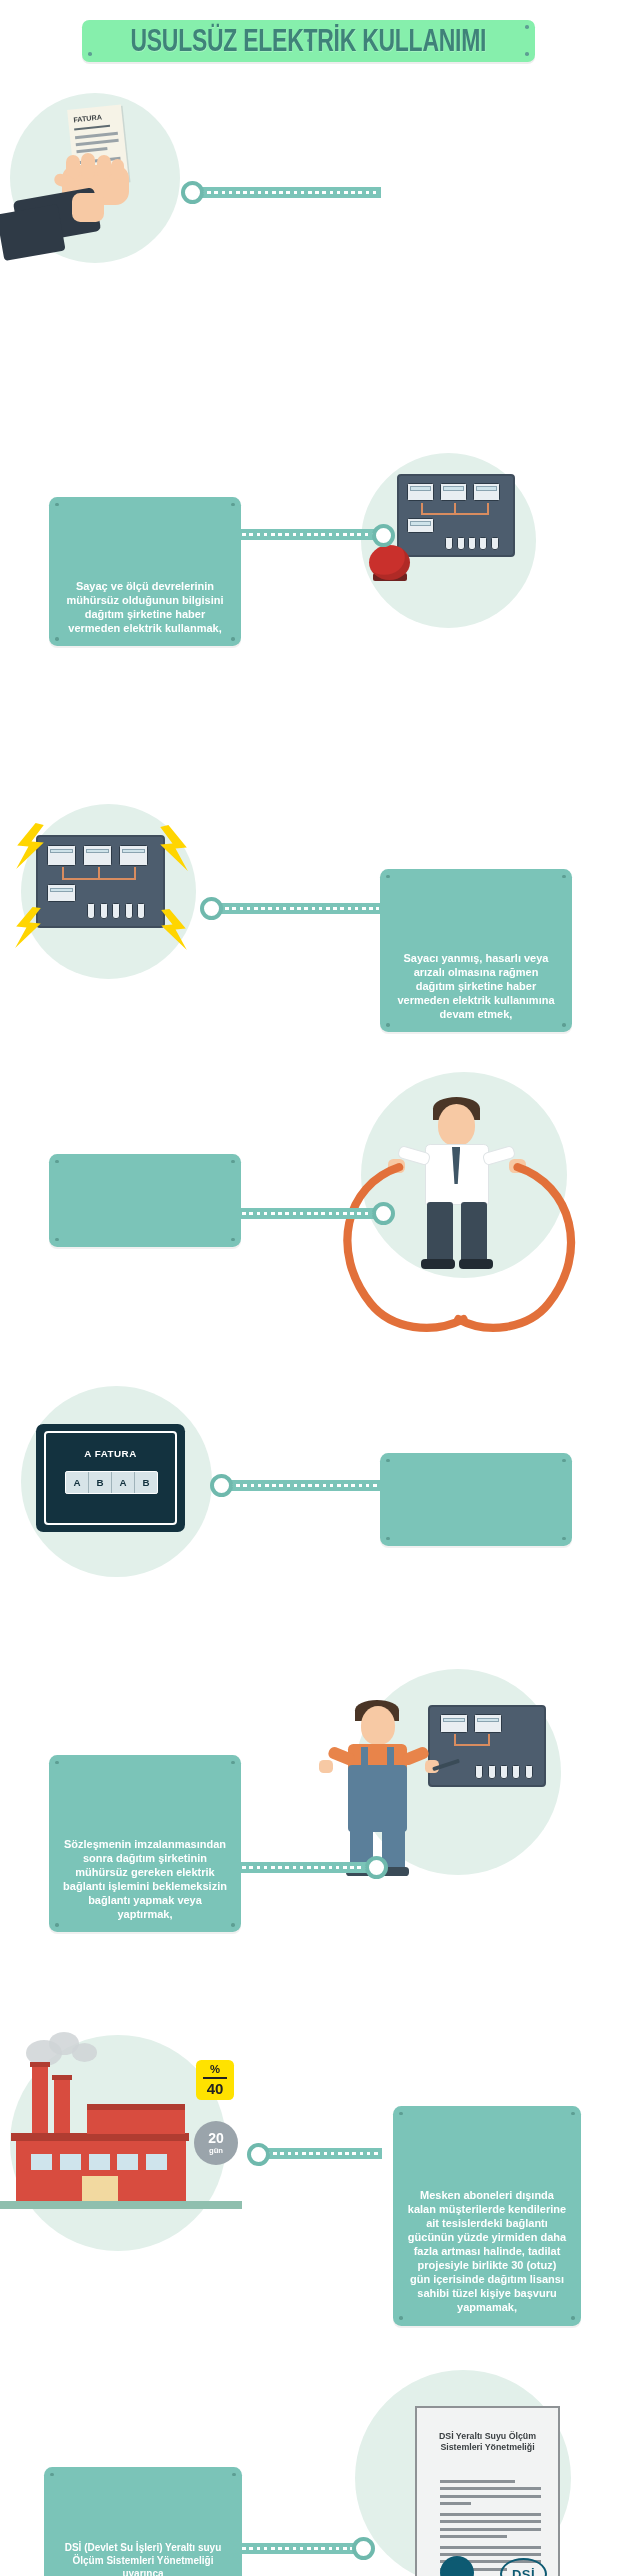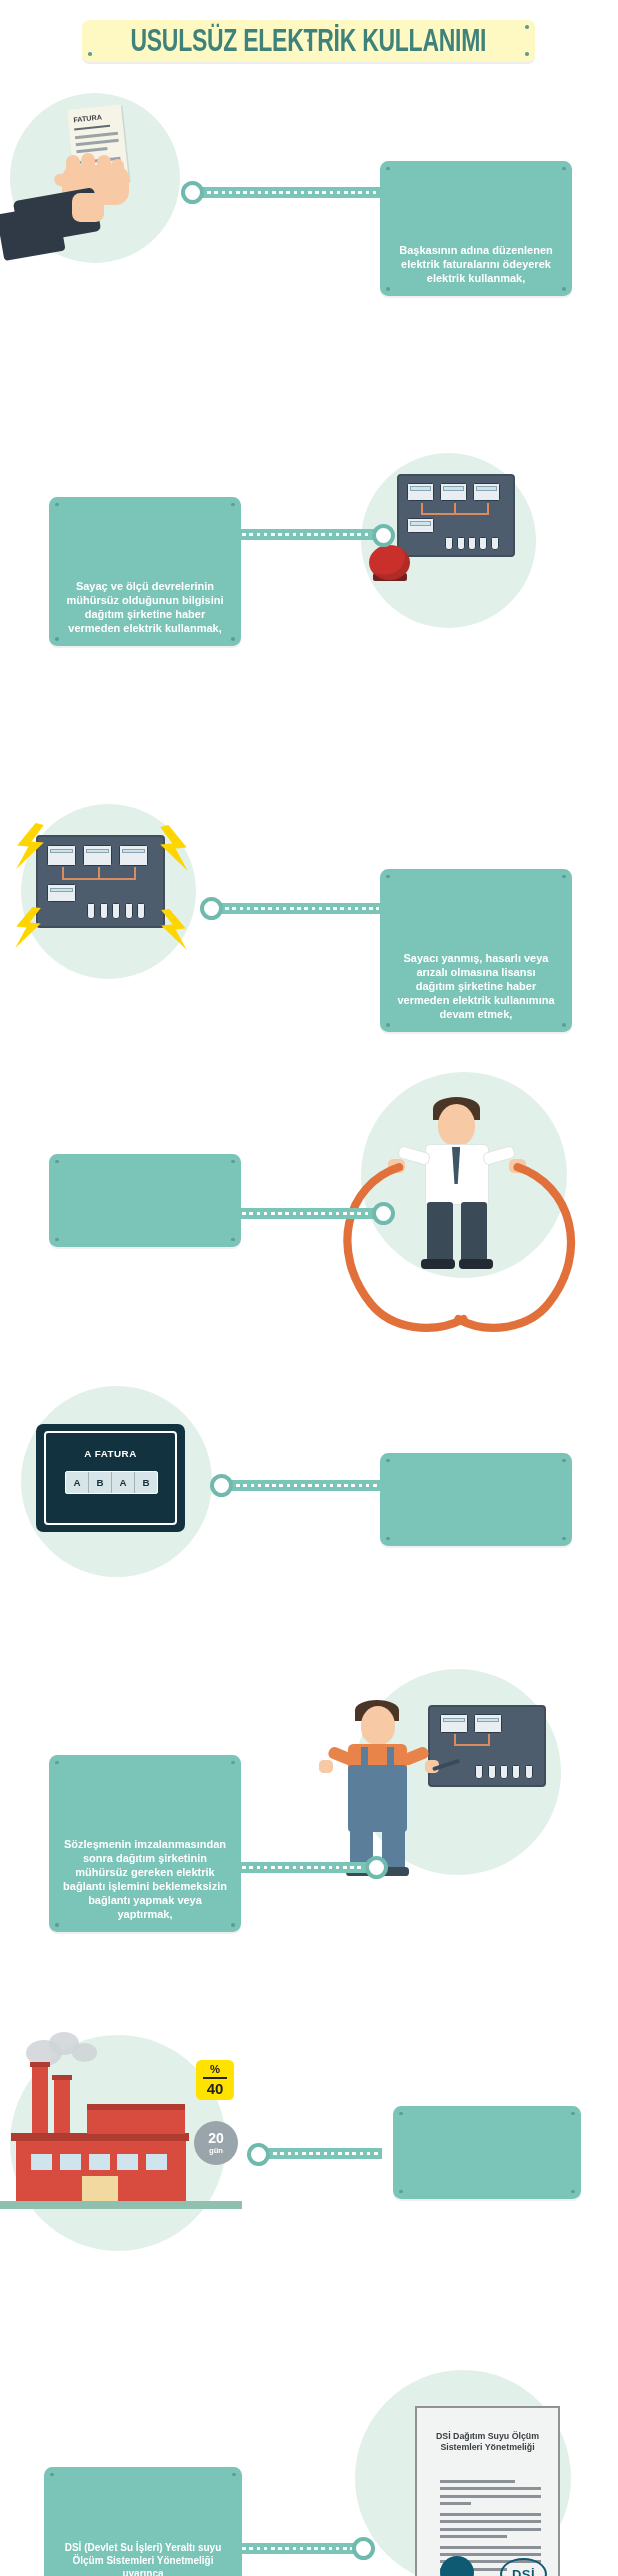--- a/index.html
+++ b/index.html
@@ -12,21 +12,21 @@
     position: relative;
     width: 618px;
     height: 3160px;
     background: #ffffff;
     overflow: hidden;
   }
 
   
   .plaque {
     position: relative;
-    background: #fef9c3;
+    background: #86efac;
     border-radius: 7.2px;
     box-shadow: 0 2.1px 0 rgba(0,0,0,0.07);
     color: #ffffff;
   }
   .plaque .screw {
     position: absolute;
     width: 3.6px; height: 3.6px;
     border-radius: 50%;
     background: #5d9e93;
   }
@@ -235,29 +235,20 @@
       <div class="sleeve" style="position:absolute;left:15.5px;top:101px;width:82px;height:44px;border-radius:5.2px;transform:rotate(-10deg);"></div>
       <div class="skin" style="position:absolute;left:72px;top:100px;width:32px;height:29px;border-radius:8.2px;"></div>
       <div class="sleeve" style="position:absolute;left:0px;top:116px;width:62px;height:47px;border-radius:4.1px;transform:rotate(-10deg);"></div>
     </div>
 
     <div class="connector" style="left:198px;top:94px;width:183px;">
       <div class="dots"></div>
     </div>
     <div class="conn-ring" style="left:181px;top:88px;"></div>
 
-    <div class="callout" style="left:380px;top:68px;width:192px;">
-      <span class="screw tl"></span>
-      <span class="screw tr"></span>
-      <span class="screw bl"></span>
-      <span class="screw br"></span>
-      <span>Başkasının adına düzenlenen
-elektrik faturalarını ödeyerek
-elektrik kullanmak,</span>
-    </div>
   </div>
 
   <div class="block" style="top:453px;height:216px;">
     <div class="circle-bg" style="left:361px;top:0px;width:175px;height:175px;"></div>
 
     <div class="meterbox" style="left:397px;top:20.6px;width:118px;height:83px;">
       <div class="mini-meter" style="left:8.2px;top:7.2px;width:27px;height:18.5px;">
           <div class="scr"></div>
         </div>
       <div class="mini-meter" style="left:41px;top:7.2px;width:27px;height:18.5px;">
@@ -346,21 +337,21 @@
       <div class="dots"></div>
     </div>
     <div class="conn-ring" style="left:200px;top:93px;"></div>
 
     <div class="callout" style="left:380px;top:65px;width:192px;">
       <span class="screw tl"></span>
       <span class="screw tr"></span>
       <span class="screw bl"></span>
       <span class="screw br"></span>
       <span>Sayacı yanmış, hasarlı veya
-arızalı olmasına lisansı
+arızalı olmasına rağmen
 dağıtım şirketine haber
 vermeden elektrik kullanımına
 devam etmek,</span>
     </div>
   </div>
 
   <div class="block" style="top:1072px;height:278px;">
     <div class="circle-bg" style="left:361px;top:0px;width:206px;height:206px;"></div>
 
     <div>
@@ -535,28 +526,37 @@
     <div class="connector" style="left:264px;top:118px;width:118px;">
       <div class="dots"></div>
     </div>
     <div class="conn-ring" style="left:247px;top:113px;"></div>
 
     <div class="callout" style="left:393px;top:76px;width:188px;">
       <span class="screw tl"></span>
       <span class="screw tr"></span>
       <span class="screw bl"></span>
       <span class="screw br"></span>
+      <span>Mesken aboneleri dışında
+kalan müşterilerde kendilerine
+ait tesislerdeki bağlantı
+gücünün yüzde yirmiden daha
+fazla artması halinde, tadilat
+projesiyle birlikte 30 (otuz)
+gün içerisinde dağıtım lisansı
+sahibi tüzel kişiye başvuru
+yapmamak,</span>
     </div>
   </div>
 
   <div class="block" style="top:2370px;height:319px;">
     <div class="circle-bg" style="left:355px;top:0px;width:216px;height:216px;"></div>
 
     <div class="doc" style="left:415px;top:36px;width:145px;height:191px;">
-      <div class="dtitle">DSİ Dağıtım Suyu Ölçüm Sistemleri
+      <div class="dtitle">DSİ Yeraltı Suyu Ölçüm Sistemleri
 Yönetmeliği</div>
       <div class="dline" style="left:23px;top:72px;width:75px;"></div>
       <div class="dline" style="left:23px;top:79px;width:101px;"></div>
       <div class="dline" style="left:23px;top:87px;width:101px;"></div>
       <div class="dline" style="left:23px;top:94px;width:31px;"></div>
       <div class="dline" style="left:23px;top:105px;width:101px;"></div>
       <div class="dline" style="left:23px;top:112px;width:101px;"></div>
       <div class="dline" style="left:23px;top:120px;width:101px;"></div>
       <div class="dline" style="left:23px;top:127px;width:67px;"></div>
       <div class="dline" style="left:23px;top:138px;width:101px;"></div>

